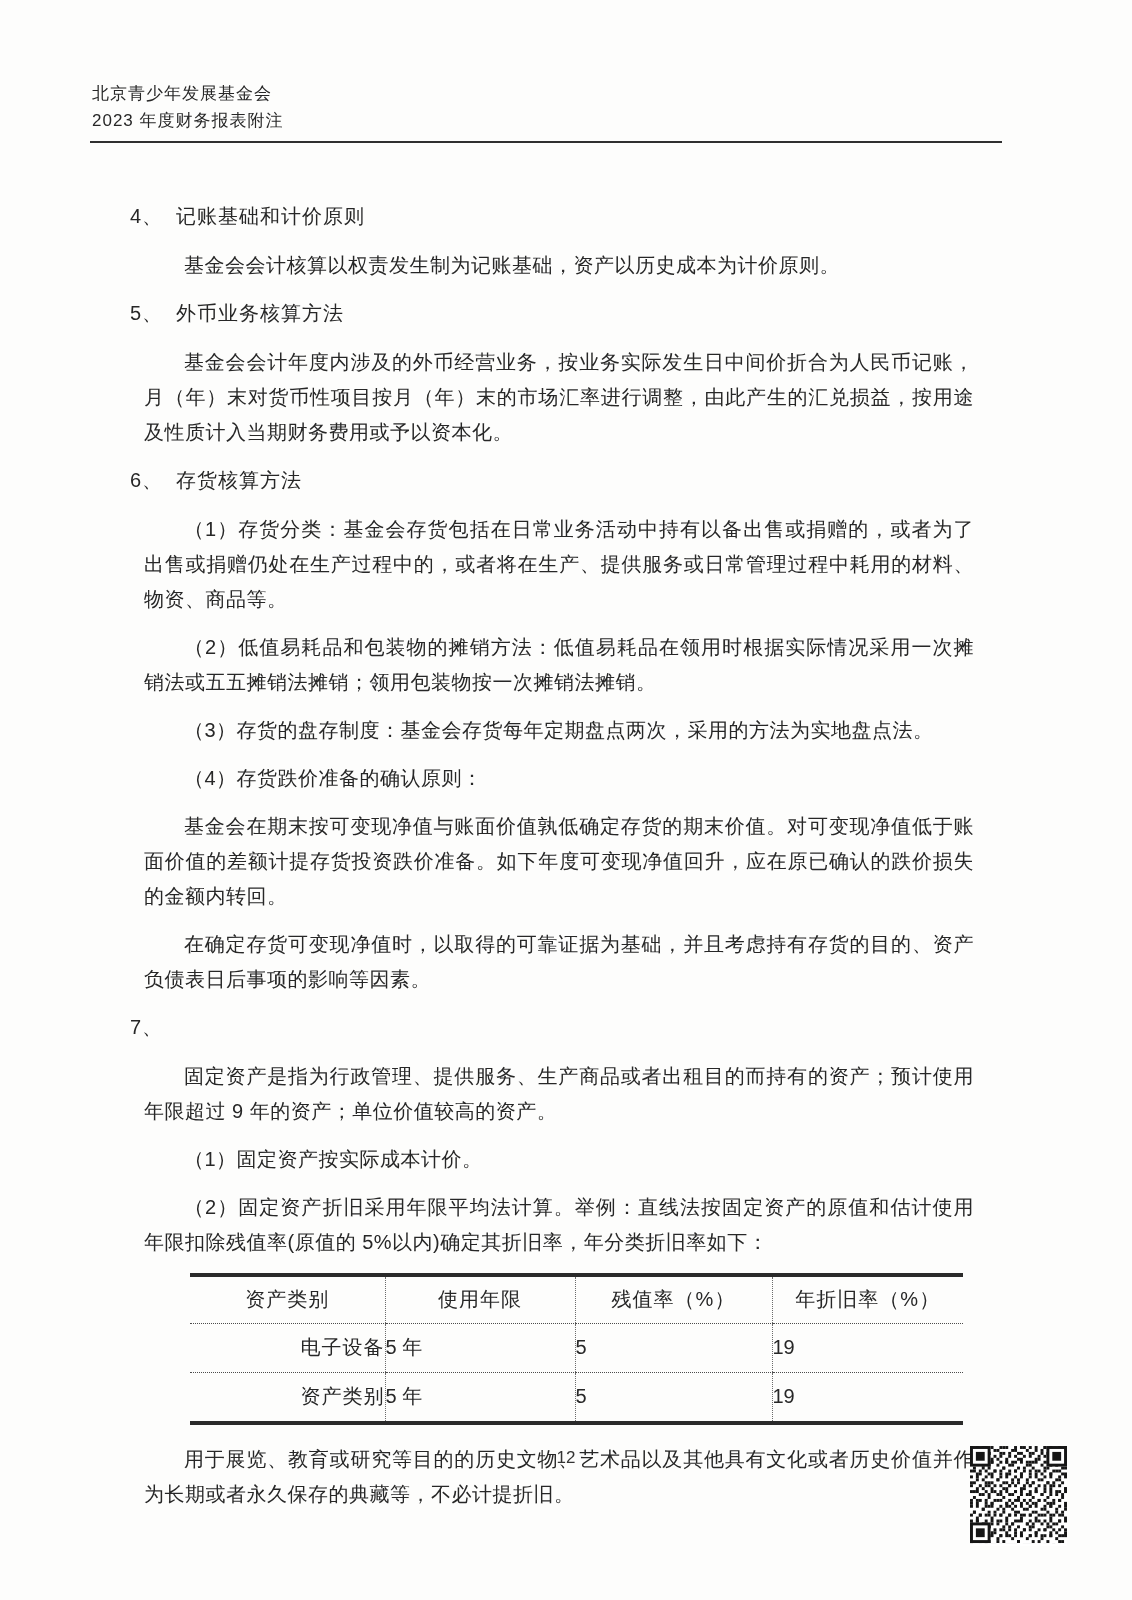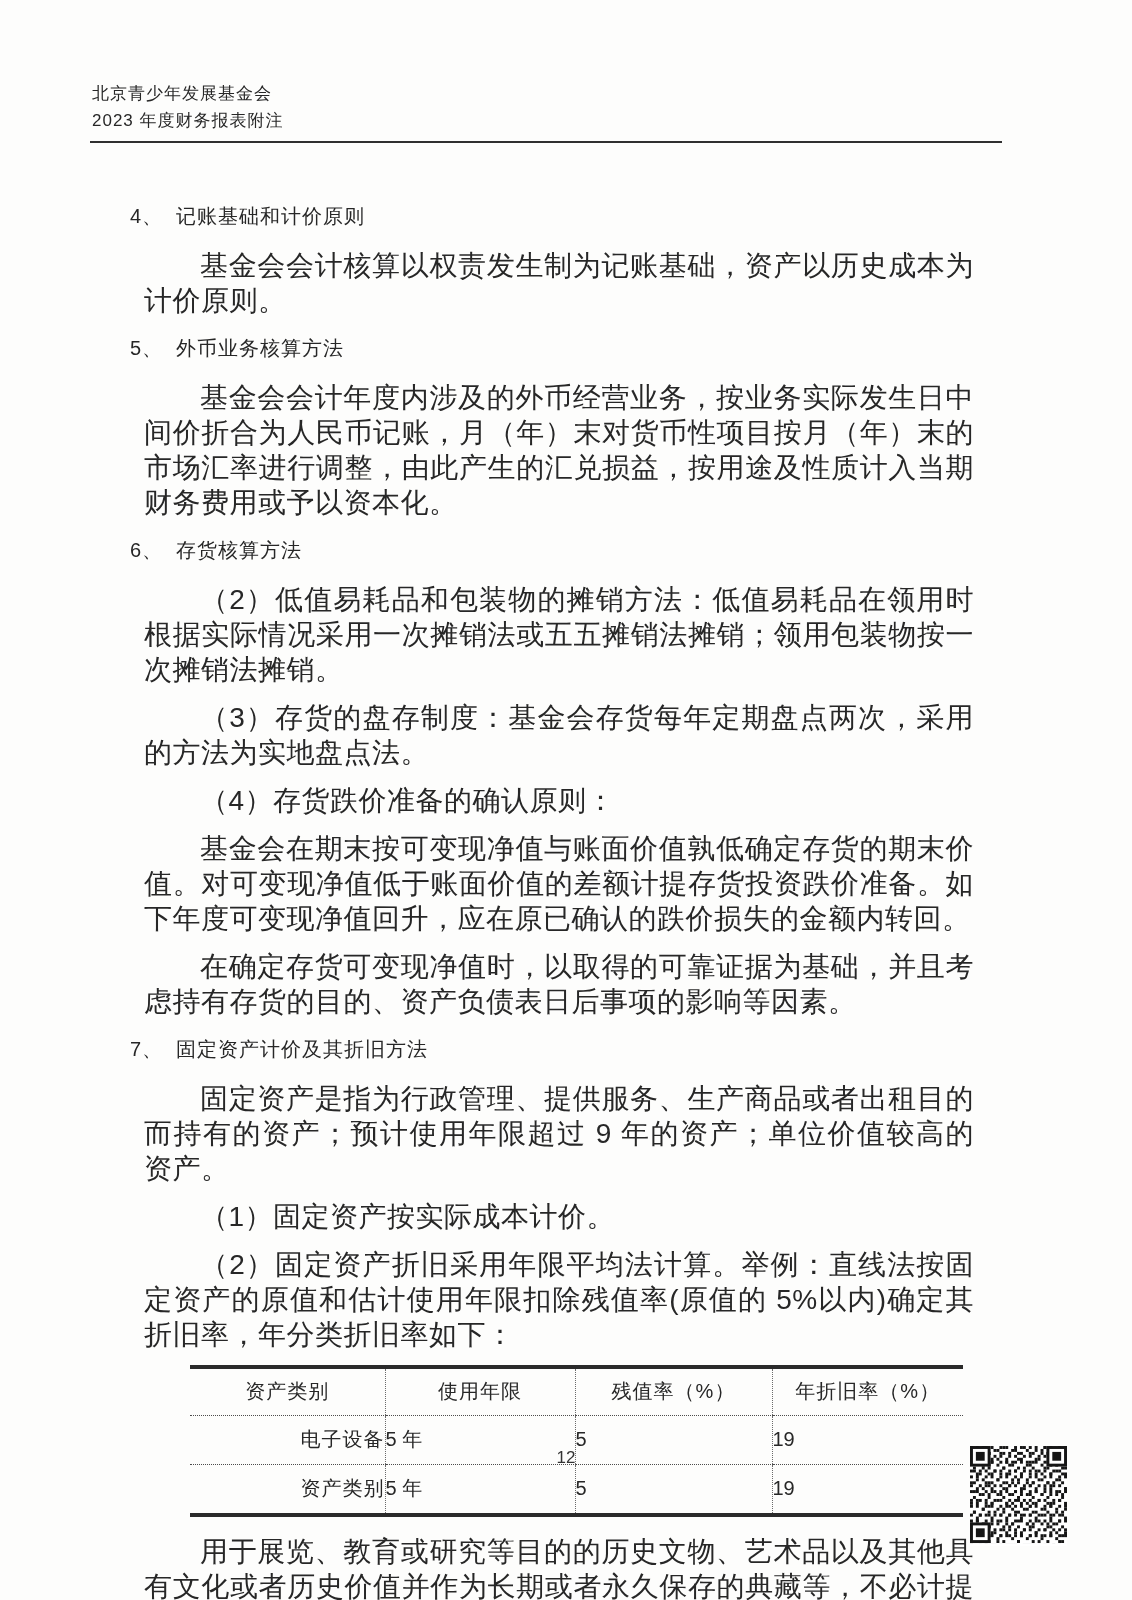--- a/index.html
+++ b/index.html
@@ -12,21 +12,21 @@
   
   .hdr { position:absolute; left:92px; top:80px; font-size:17px; line-height:27px; letter-spacing:1px; }
   .hdr-rule { position:absolute; left:90px; top:141px; width:912px; height:2px; background:#303030; }
 
   
   .doc-body { position:absolute; left:128px; top:202px; width:862px; }
   .sec-h { display:flex; font-size:20px; line-height:29px; margin:16px 0 17px 2px; letter-spacing:1px; }
   .sec-h.mt0 { margin-top:0; }
   .sec-num { width:46px; flex:none; }
   .para {
-    margin:0 16px 13px 16px; font-size:28px; line-height:35px;
+    margin:0 16px 13px 16px; font-size:20px; line-height:35px;
     text-align:justify; text-indent:2em; letter-spacing:0.5px;
   }
   .para.solo { margin-bottom:13px; }
 
   
   .tbl {
     margin:8px 0 17px 62px; width:773px; border-collapse:collapse;
     border-top:4px solid #2a2a2a; border-bottom:4px solid #2a2a2a;
     font-size:20px; table-layout:fixed;
   }
@@ -66,29 +66,29 @@
     <div class="sec-h">
       <span class="sec-num">5、</span>
       <span>外币业务核算方法</span>
     </div>
     <p class="para">基金会会计年度内涉及的外币经营业务，按业务实际发生日中间价折合为人民币记账，月（年）末对货币性项目按月（年）末的市场汇率进行调整，由此产生的汇兑损益，按用途及性质计入当期财务费用或予以资本化。</p>
 
     <div class="sec-h">
       <span class="sec-num">6、</span>
       <span>存货核算方法</span>
     </div>
+    <p class="para">（1）存货分类：基金会存货包括在日常业务活动中持有以备出售或捐赠的，或者为了出售或捐赠仍处在生产过程中的，或者将在生产、提供服务或日常管理过程中耗用的材料、物资、商品等。</p>
     <p class="para">（2）低值易耗品和包装物的摊销方法：低值易耗品在领用时根据实际情况采用一次摊销法或五五摊销法摊销；领用包装物按一次摊销法摊销。</p>
     <p class="para">（3）存货的盘存制度：基金会存货每年定期盘点两次，采用的方法为实地盘点法。</p>
     <p class="para solo">（4）存货跌价准备的确认原则：</p>
     <p class="para">基金会在期末按可变现净值与账面价值孰低确定存货的期末价值。对可变现净值低于账面价值的差额计提存货投资跌价准备。如下年度可变现净值回升，应在原已确认的跌价损失的金额内转回。</p>
     <p class="para">在确定存货可变现净值时，以取得的可靠证据为基础，并且考虑持有存货的目的、资产负债表日后事项的影响等因素。</p>
 
     <div class="sec-h">
       <span class="sec-num">7、</span>
-      <span>固定资产计价及其折旧方法</span>
     </div>
     <p class="para">固定资产是指为行政管理、提供服务、生产商品或者出租目的而持有的资产；预计使用年限超过 9 年的资产；单位价值较高的资产。</p>
     <p class="para">（1）固定资产按实际成本计价。</p>
     <p class="para">（2）固定资产折旧采用年限平均法计算。举例：直线法按固定资产的原值和估计使用年限扣除残值率(原值的 5%以内)确定其折旧率，年分类折旧率如下：</p>
 
     <table class="tbl">
       <colgroup>
         <col style="width:195px">
           <col style="width:190px">
           <col style="width:197px">

